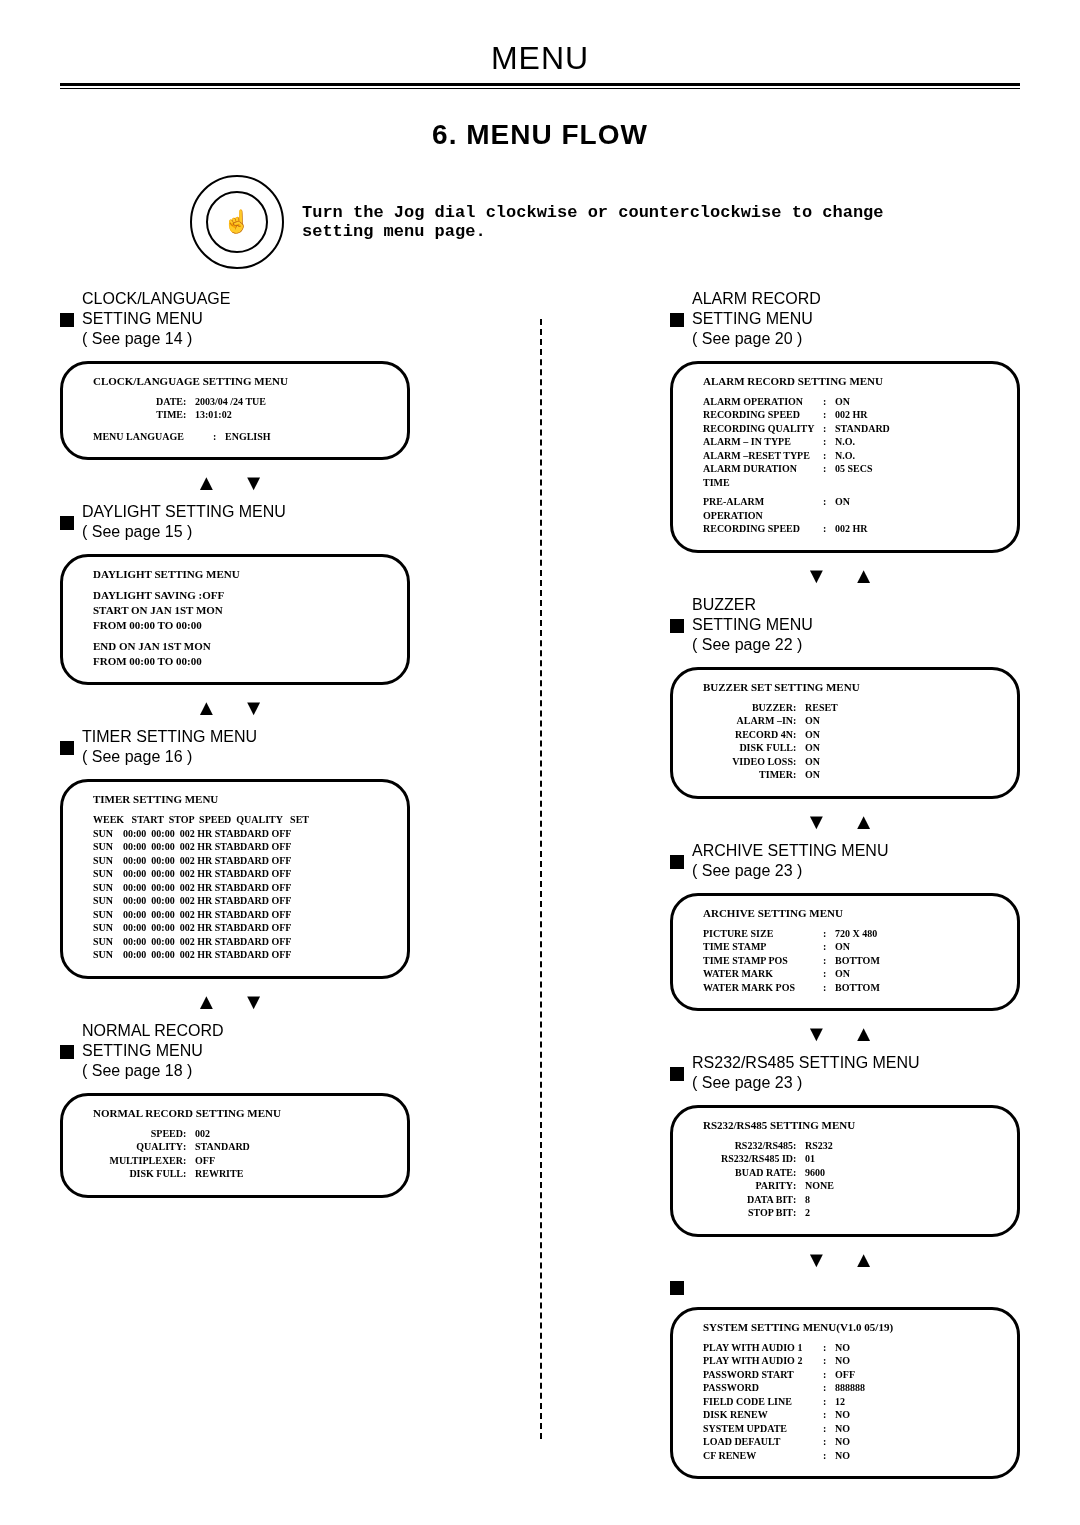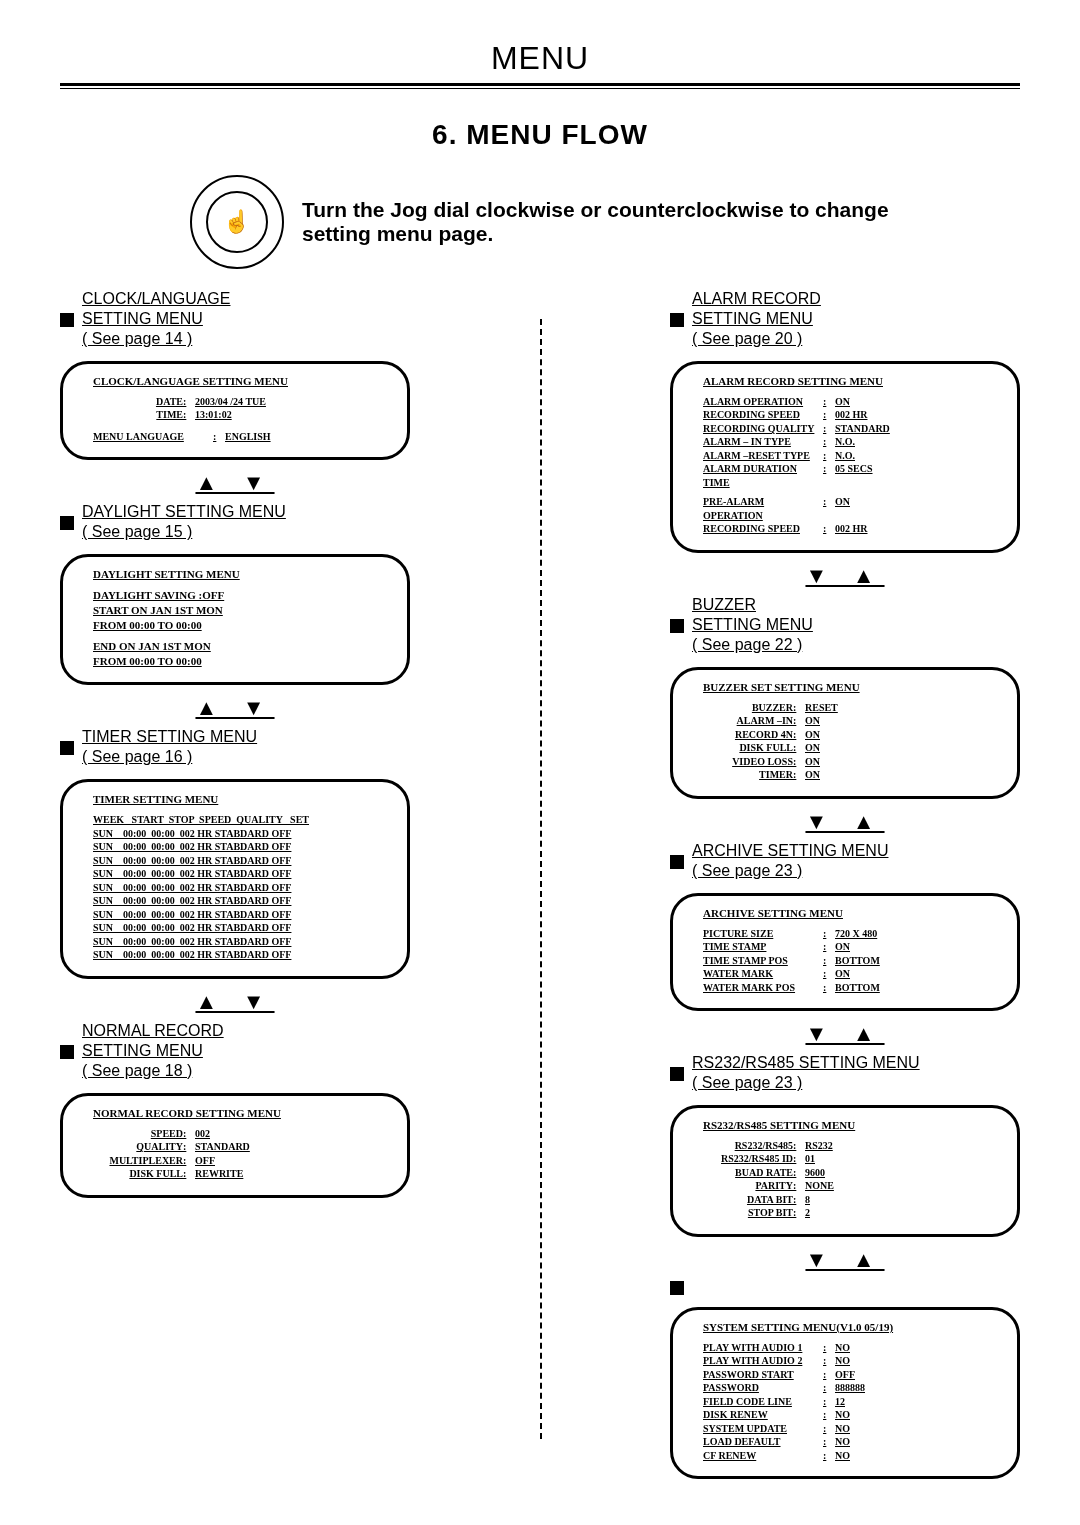--- a/index.html
+++ b/index.html
@@ -57,30 +57,29 @@
     position:absolute;
     width:58px;height:58px;
     border:2px solid #000;
     border-radius:50%;
   }
   .jog-hand{
     font-size:22px;
   }
   .intro-text{
     font-weight:bold;
-    font-size:21px;
-    font-family:Liberation Sans, sans-serif;
+    font-size:17px;
+    font-family:Liberation Mono, monospace;
   }
   .flow-wrap{
     display:flex;
     justify-content:space-between;
     gap:80px;
     position:relative;
     margin-top:8px;
-    text-decoration:underline;
   }
   .col{
     width:350px;
     display:flex;
     flex-direction:column;
     gap:8px;
   }
   .node-label{
     display:flex;
     align-items:center;

